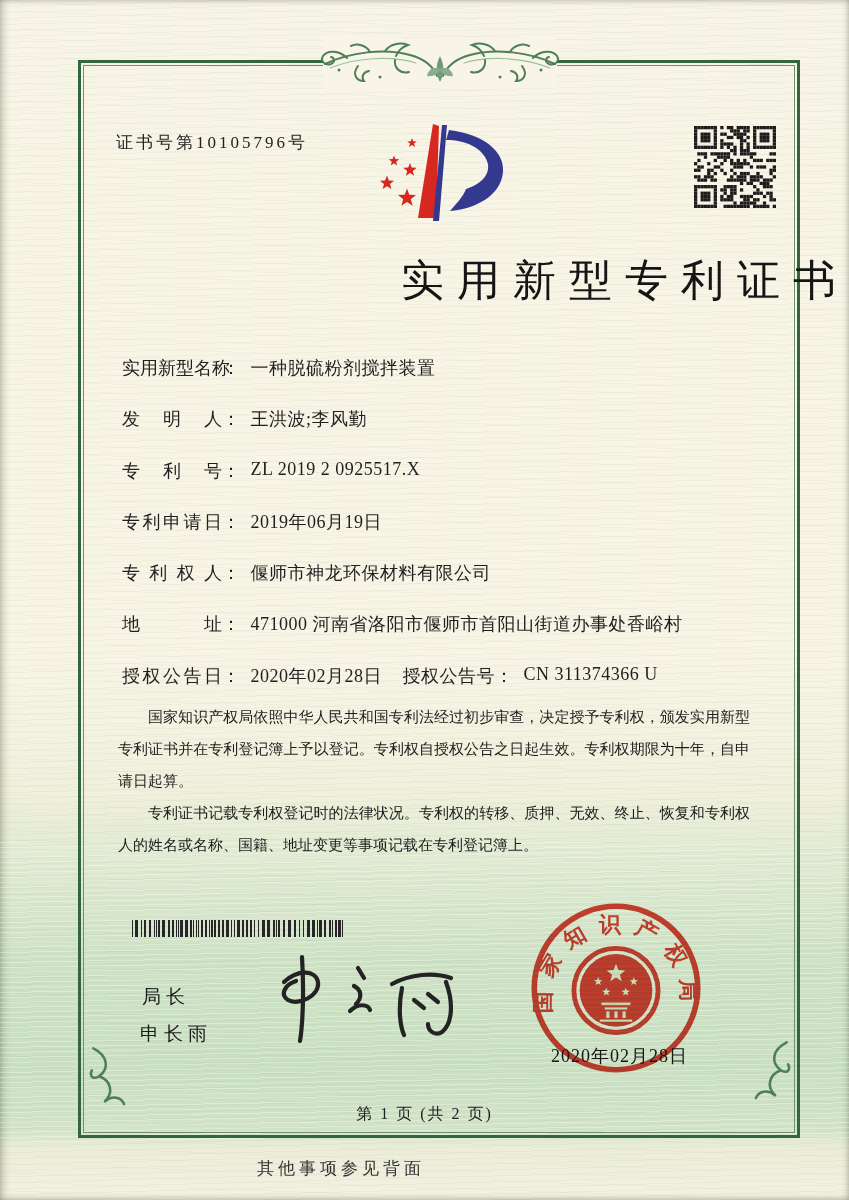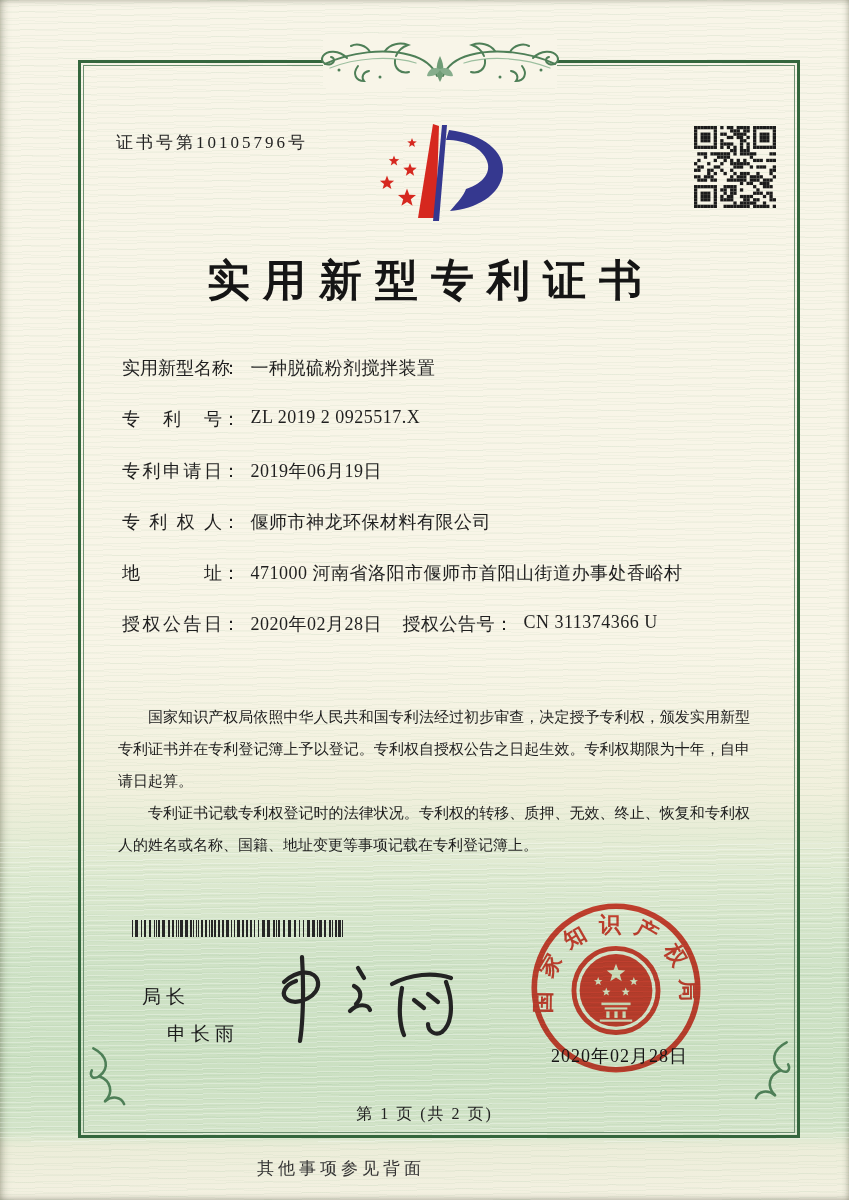--- a/index.html
+++ b/index.html
@@ -17,21 +17,21 @@
     background:
       repeating-linear-gradient(178.5deg, rgba(110,160,115,0.07) 0 1px, transparent 1px 6px),
       repeating-linear-gradient(2deg, rgba(110,160,115,0.05) 0 1px, transparent 1px 9px);}
   .waves-green{position:absolute;left:0;top:842px;width:849px;height:300px;pointer-events:none;
     background:repeating-linear-gradient(179deg, rgba(255,255,255,0.30) 0 1px, transparent 1px 5px);}
   .frame{position:absolute;left:78px;top:60px;right:49px;bottom:62px;
     border:3px solid #34663d;}
   .frame::after{content:"";position:absolute;inset:2px;border:1px solid #6d9071;}
   .abs{position:absolute;}
   .cert-no{left:116px;top:131px;font-size:17px;letter-spacing:3px;color:#222;}
-  .title{left:0;top:252px;width:100%;text-align:center;font-size:43px;font-weight:bold;
+  .title{left:0;top:252px;width:100%;text-align:right;font-size:43px;font-weight:normal;
          letter-spacing:13px;text-indent:13px;color:#151515;}
   .fields{left:122px;top:356px;width:640px;font-size:18px;color:#1f1f1f;}
   .frow{height:51.3px;white-space:nowrap;}
   .flabel{display:inline-block;width:100px;text-align:justify;text-align-last:justify;vertical-align:top;}
   .fcolon{display:inline-block;vertical-align:top;}
   .fvalue{display:inline-block;margin-left:6px;letter-spacing:0.5px;vertical-align:top;}
   .pair2{margin-left:16px;}
   .paras{left:118px;top:701px;width:632px;font-size:15px;line-height:32px;
          color:#1c1c1c;text-align:justify;}
   .paras p{margin:0;text-indent:2em;}
@@ -417,20 +417,24 @@
     </svg>
 
   <div class="abs title">实用新型专利证书</div>
 
   <div class="abs fields">
     <div class="frow">
       <span class="flabel">实用新型名称</span><span class="fcolon">：</span>
       <span class="fvalue">一种脱硫粉剂搅拌装置</span>
     </div>
     <div class="frow">
+      <span class="flabel">发明人</span><span class="fcolon">：</span>
+      <span class="fvalue">王洪波;李风勤</span>
+    </div>
+    <div class="frow">
       <span class="flabel">专利号</span><span class="fcolon">：</span>
       <span class="fvalue">ZL 2019 2 0925517.X</span>
     </div>
     <div class="frow">
       <span class="flabel">专利申请日</span><span class="fcolon">：</span>
       <span class="fvalue">2019年06月19日</span>
     </div>
     <div class="frow">
       <span class="flabel">专利权人</span><span class="fcolon">：</span>
       <span class="fvalue">偃师市神龙环保材料有限公司</span>
@@ -504,21 +508,21 @@
       <rect x="187" y="0" width="3" height="17" fill="#262626"></rect>
       <rect x="192" y="0" width="2" height="17" fill="#262626"></rect>
       <rect x="197" y="0" width="2" height="17" fill="#262626"></rect>
       <rect x="200" y="0" width="1" height="17" fill="#262626"></rect>
       <rect x="203" y="0" width="2" height="17" fill="#262626"></rect>
       <rect x="206" y="0" width="3" height="17" fill="#262626"></rect>
       <rect x="210" y="0" width="1" height="17" fill="#262626"></rect>
     </svg>
 
   <div class="abs signer" style="left:142px;top:984px;">局长</div>
-  <div class="abs signer" style="left:140px;top:1021px;margin-left:27px;">申长雨</div>
+  <div class="abs signer" style="left:140px;top:1021px;">申长雨</div>
 
   <svg class="abs" style="left:258px;top:948px;width:210px;height:100px;" viewBox="0 0 210 100">
     <g fill="none" stroke="#232323" stroke-width="4.2" stroke-linecap="round" stroke-linejoin="round">
       <path d="M26,34 C40,21 58,22 60,34 C62,48 40,58 30,52 C22,47 26,37 38,33"></path>
       <path d="M44,9 C46,40 45,75 42,93"></path>
       <path d="M100,20 l6,10"></path>
       <path d="M96,38 C104,42 104,50 98,56"></path>
       <path d="M92,63 C100,55 110,56 112,62"></path>
       <path d="M134,36 C152,26 176,24 193,30"></path>
       <path d="M144,40 C140,60 142,78 146,87"></path>

